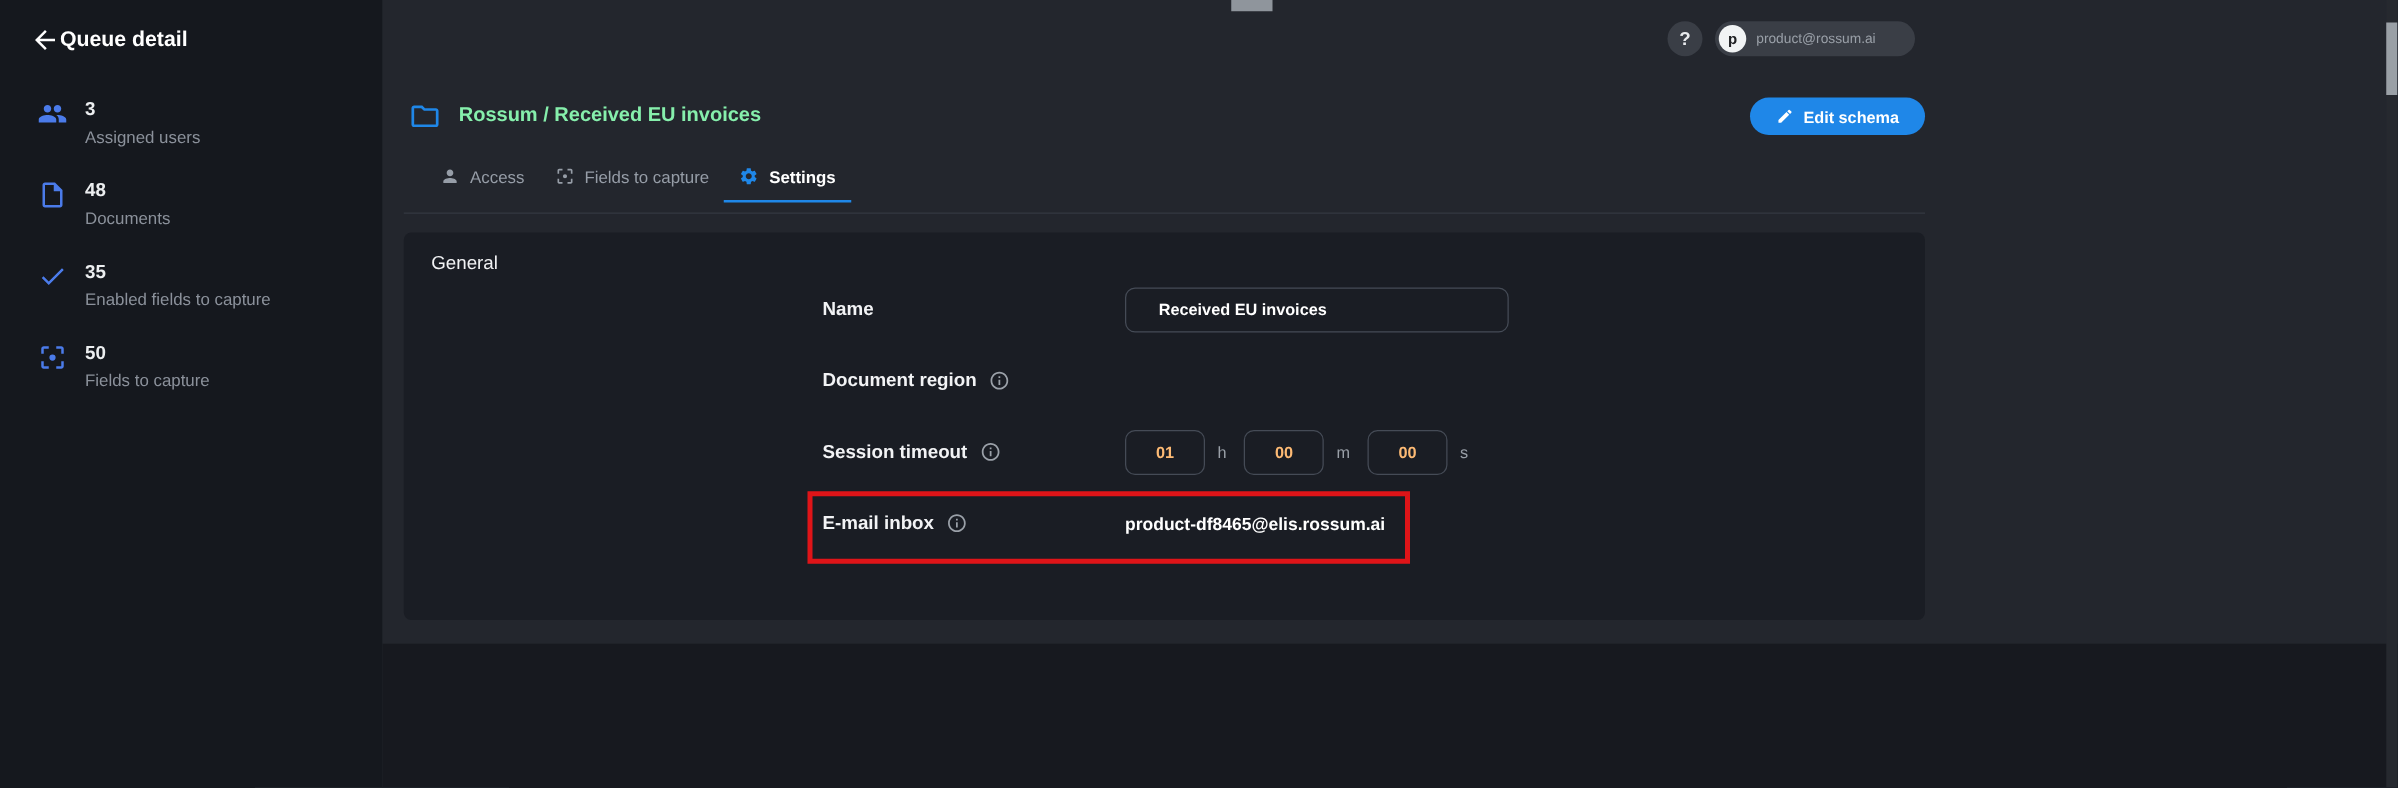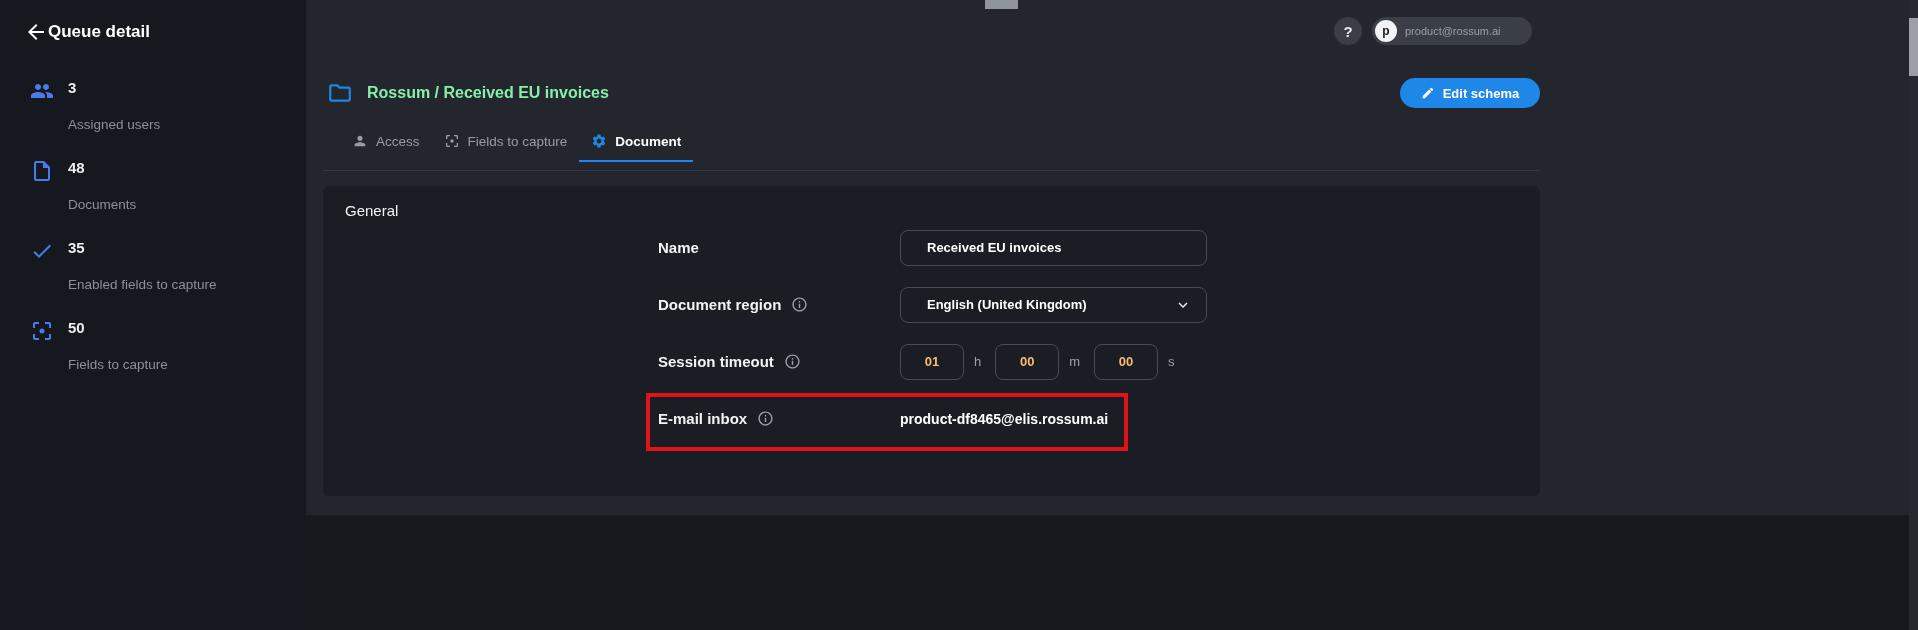--- a/index.html
+++ b/index.html
@@ -12,21 +12,21 @@
 
   
   .sidebar { position:absolute; left:0; top:0; width:306px; height:630px; background:#15181e; }
   .sidebar-header { display:flex; align-items:center; padding:20px 0 0 24px; }
   .back-btn { background:none; border:none; padding:0; width:24px; height:24px; cursor:pointer; color:#fff; }
   .sidebar-title { font-size:17px; font-weight:bold; color:#fff; margin:0; }
   .stats { margin-top:22px; }
   .stat { display:flex; gap:14px; padding:12px 0 12px 30px; align-items:flex-start; }
   .stat-icon { width:24px; height:24px; margin-top:1px; color:#4b7bea; flex:0 0 auto; }
   .stat-value { font-size:15px; font-weight:bold; color:#eceef0; line-height:20px; }
-  .stat-label { font-size:13.5px; color:#8b919b; line-height:19px; margin-top:17px; }
+  .stat-label { font-size:13.5px; color:#8b919b; line-height:19px; margin-top:2px; }
 
   
   .main { position:absolute; left:306px; top:0; width:1612px; height:630px; background:#23262d; }
   .bottom-strip { position:absolute; left:0; top:515px; width:1612px; height:115px; background:#17191f; }
   .top-fragment { position:absolute; left:679px; top:0; width:33px; height:9px; background:#8f959c; }
 
   .help-btn { position:absolute; left:1028px; top:17px; width:28px; height:28px; border-radius:50%;
     background:#3a3e46; color:#e8eaed; font-size:15px; font-weight:bold; border:none; cursor:pointer;
     display:flex; align-items:center; justify-content:center; }
   .user-pill { position:absolute; left:1066px; top:17px; width:160px; height:28px; border-radius:14px;
@@ -196,21 +196,21 @@
           </svg>
       </span>
       <span>Fields to capture</span>
     </div>
     <div class="tab active">
       <span class="tab-icon">
         <svg viewBox="0 0 24 24" width="16" height="16">
             <path fill="currentColor" d="M19.14 12.94c.04-.3.06-.61.06-.94 0-.32-.02-.64-.07-.94l2.03-1.58c.18-.14.23-.41.12-.61l-1.92-3.32c-.12-.22-.37-.29-.59-.22l-2.39.96c-.5-.38-1.03-.7-1.62-.94l-.36-2.54c-.04-.24-.24-.41-.48-.41h-3.84c-.24 0-.43.17-.47.41l-.36 2.54c-.59.24-1.13.57-1.62.94l-2.39-.96c-.22-.08-.47 0-.59.22L2.74 8.87c-.12.21-.08.47.12.61l2.03 1.58c-.05.3-.09.63-.09.94s.02.64.07.94l-2.03 1.58c-.18.14-.23.41-.12.61l1.92 3.32c.12.22.37.29.59.22l2.39-.96c.5.38 1.03.7 1.62.94l.36 2.54c.05.24.24.41.48.41h3.84c.24 0 .44-.17.47-.41l.36-2.54c.59-.24 1.13-.56 1.62-.94l2.39.96c.22.08.47 0 .59-.22l1.92-3.32c.12-.22.07-.47-.12-.61l-2.01-1.58zM12 15.6c-1.98 0-3.6-1.62-3.6-3.6s1.62-3.6 3.6-3.6 3.6 1.62 3.6 3.6-1.62 3.6-3.6 3.6z"></path>
           </svg>
       </span>
-      <span>Document</span>
+      <span>Settings</span>
     </div>
   </nav>
 
   <div class="divider"></div>
 
   <section class="panel">
     <div class="panel-title">General</div>
 
     <div class="form">
 
@@ -224,30 +224,20 @@
       </div>
 
       <div class="form-row">
         <div class="label-col">
           <span class="row-label">Document region</span>
           <span class="info-icon">
             <svg viewBox="0 0 24 24" width="17" height="17">
                 <path fill="currentColor" d="M11 7h2v2h-2zm0 4h2v6h-2zm1-9C6.48 2 2 6.48 2 12s4.48 10 10 10 10-4.48 10-10S17.52 2 12 2zm0 18c-4.41 0-8-3.59-8-8s3.59-8 8-8 8 3.59 8 8-3.59 8-8 8z"></path>
               </svg>
           </span>
-        </div>
-        <div class="field-col">
-          <div class="select">
-            <span>English (United Kingdom)</span>
-            <span class="chevron-icon">
-              <svg viewBox="0 0 24 24" width="18" height="18">
-                  <path fill="currentColor" d="M7.41 8.59 12 13.17l4.59-4.58L18 10l-6 6-6-6 1.41-1.41z"></path>
-                </svg>
-            </span>
-          </div>
         </div>
       </div>
 
       <div class="form-row">
         <div class="label-col">
           <span class="row-label">Session timeout</span>
           <span class="info-icon">
             <svg viewBox="0 0 24 24" width="17" height="17">
                 <path fill="currentColor" d="M11 7h2v2h-2zm0 4h2v6h-2zm1-9C6.48 2 2 6.48 2 12s4.48 10 10 10 10-4.48 10-10S17.52 2 12 2zm0 18c-4.41 0-8-3.59-8-8s3.59-8 8-8 8 3.59 8 8-3.59 8-8 8z"></path>
               </svg>

